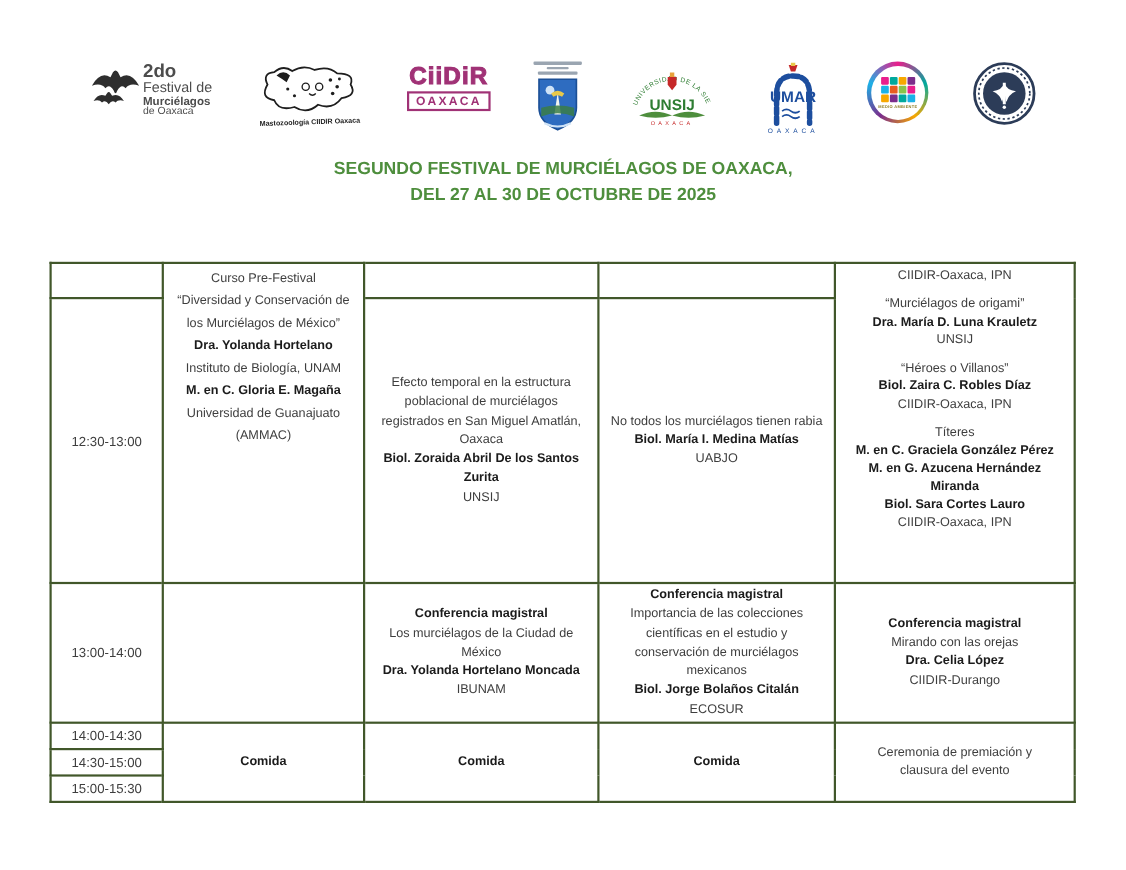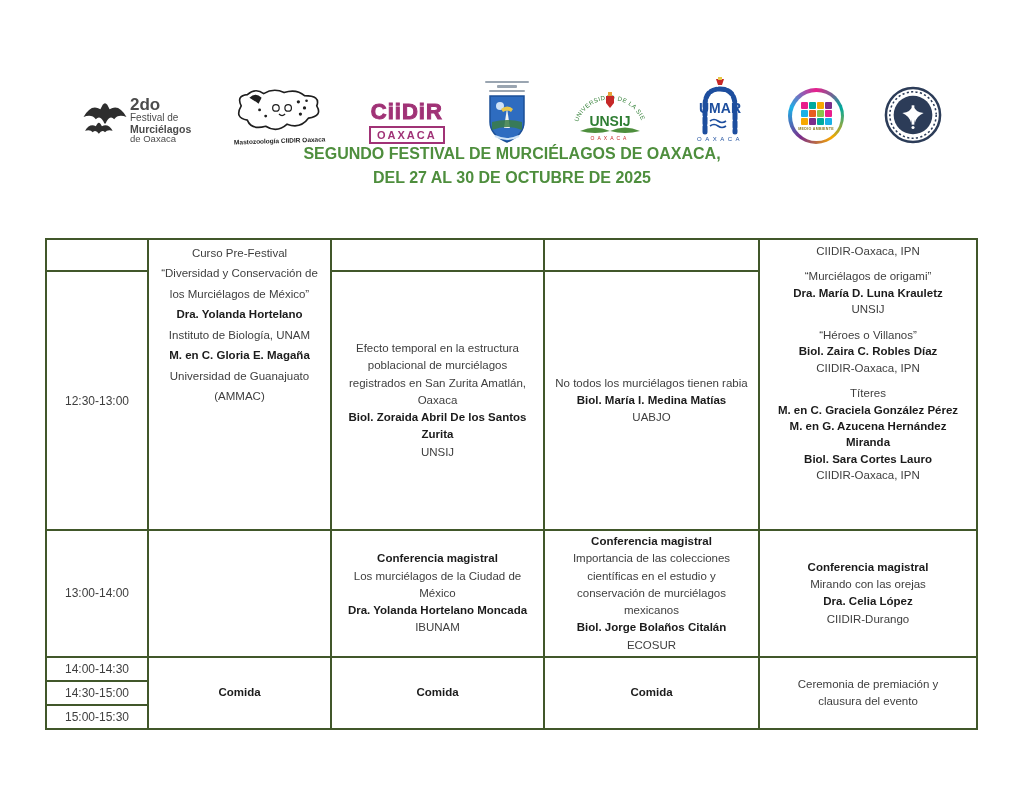--- a/index.html
+++ b/index.html
@@ -1,27 +1,27 @@
 <!DOCTYPE html>
 <html style="--title-green: #4e8e3d; --subtitle-gold: #97801a; --table-border: #41572a; --text: #3e3e3e; --text-bold: #1b1b1b; --ciidir-magenta: #a03276; --conanp-teal: #27796d; --umar-blue: #1d4e9e; --unsij-green: #2e7d32; --unsij-red: #c62828; --shield-blue: #2e6cc0; --seal-navy: #2c3c58;"><head>
 <meta charset="utf-8">
 <style>
   html,body{margin:0;padding:0;background:#e8e8e8;}
   .page{position:relative;width:1024px;height:791px;background:#ffffff;margin:0 auto;
         font-family:"Liberation Sans",sans-serif;overflow:hidden;}
 
   
   .logos{position:absolute;top:56px;left:82px;width:860px;height:88px;
-         display:flex;justify-content:space-between;align-items:flex-end;gap:11px;}
+         display:flex;justify-content:space-between;align-items:flex-start;gap:11px;}
   .logo{display:flex;flex-direction:column;align-items:center;justify-content:center;}
 
   .logo-festival{flex-direction:row;gap:2px;}
   .fest-text{display:flex;flex-direction:column;line-height:1.02;color:#4c4c4c;text-align:left;}
   .fest-text .f1{font-size:17px;font-weight:bold;}
-  .fest-text .f2{font-size:10px;}
+  .fest-text .f2{font-size:13px;}
   .fest-text .f3{font-size:10.5px;font-weight:bold;}
   .fest-text .f4{font-size:9.5px;}
 
   .masto-caption{font-size:6.5px;font-weight:bold;color:#222;margin-top:-4px;transform:rotate(-2deg);}
 
   .logo-ciidir{color:var(--ciidir-magenta);}
   .ciidir-word{font-size:22px;font-weight:bold;letter-spacing:1px;-webkit-text-stroke:1px var(--ciidir-magenta);}
   .ciidir-box{border:2.5px solid var(--ciidir-magenta);padding:1px 6px;font-size:11px;font-weight:bold;
               letter-spacing:2px;margin-top:1px;}
 
@@ -226,21 +226,21 @@
             <div>Títeres</div>
             <div class="b">M. en C. Graciela González Pérez</div>
             <div class="b">M. en G. Azucena Hernández Miranda</div>
             <div class="b">Biol. Sara Cortes Lauro</div>
             <div>CIIDIR-Oaxaca, IPN</div>
           </td>
       </tr>
       <tr class="rB">
         <td class="time">12:30-13:00</td>
         <td>
-            <div>Efecto temporal en la estructura poblacional de murciélagos registrados en San Zurita Amatlán, Oaxaca</div>
+            <div>Efecto temporal en la estructura poblacional de murciélagos registrados en San Miguel Amatlán, Oaxaca</div>
             <div class="b">Biol. Zoraida Abril De los Santos Zurita</div>
             <div>UNSIJ</div>
           </td>
         <td>
             <div>No todos los murciélagos tienen rabia</div>
             <div class="b">Biol. María I. Medina Matías</div>
             <div>UABJO</div>
           </td>
       </tr>
       <tr class="rC">

